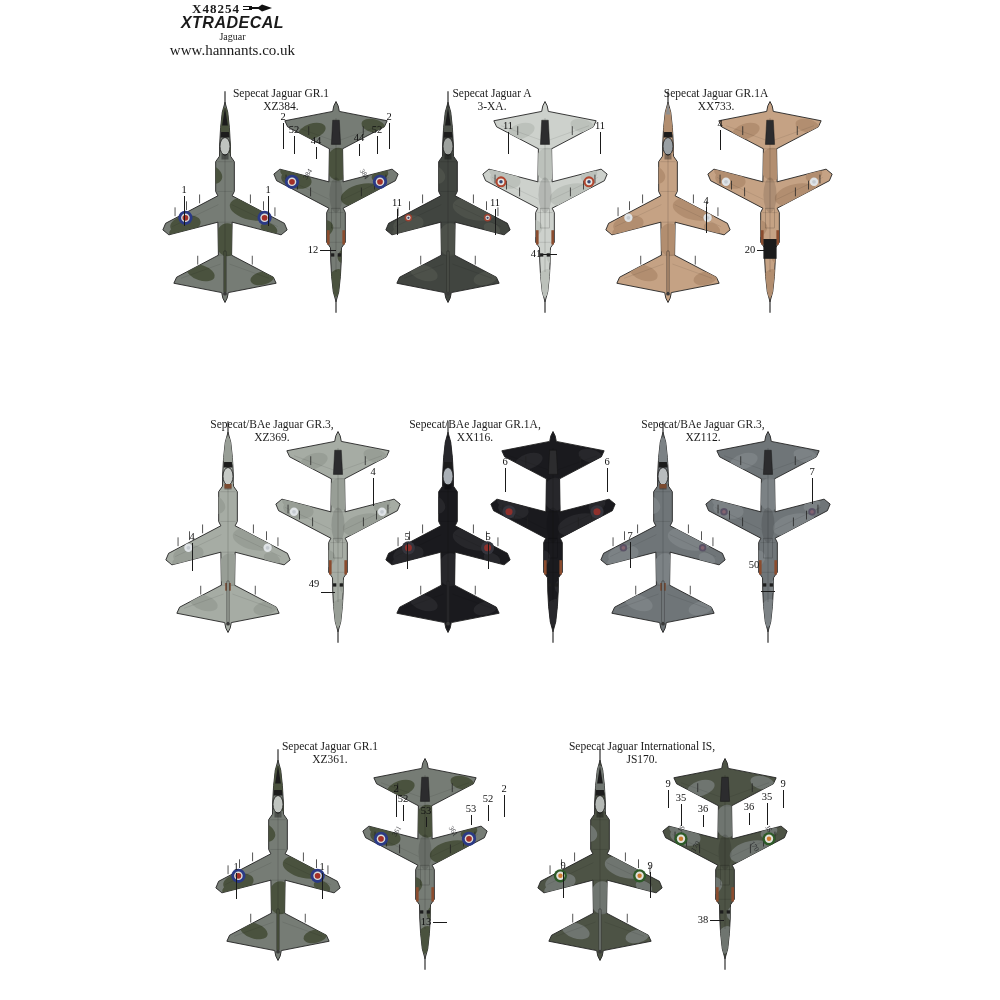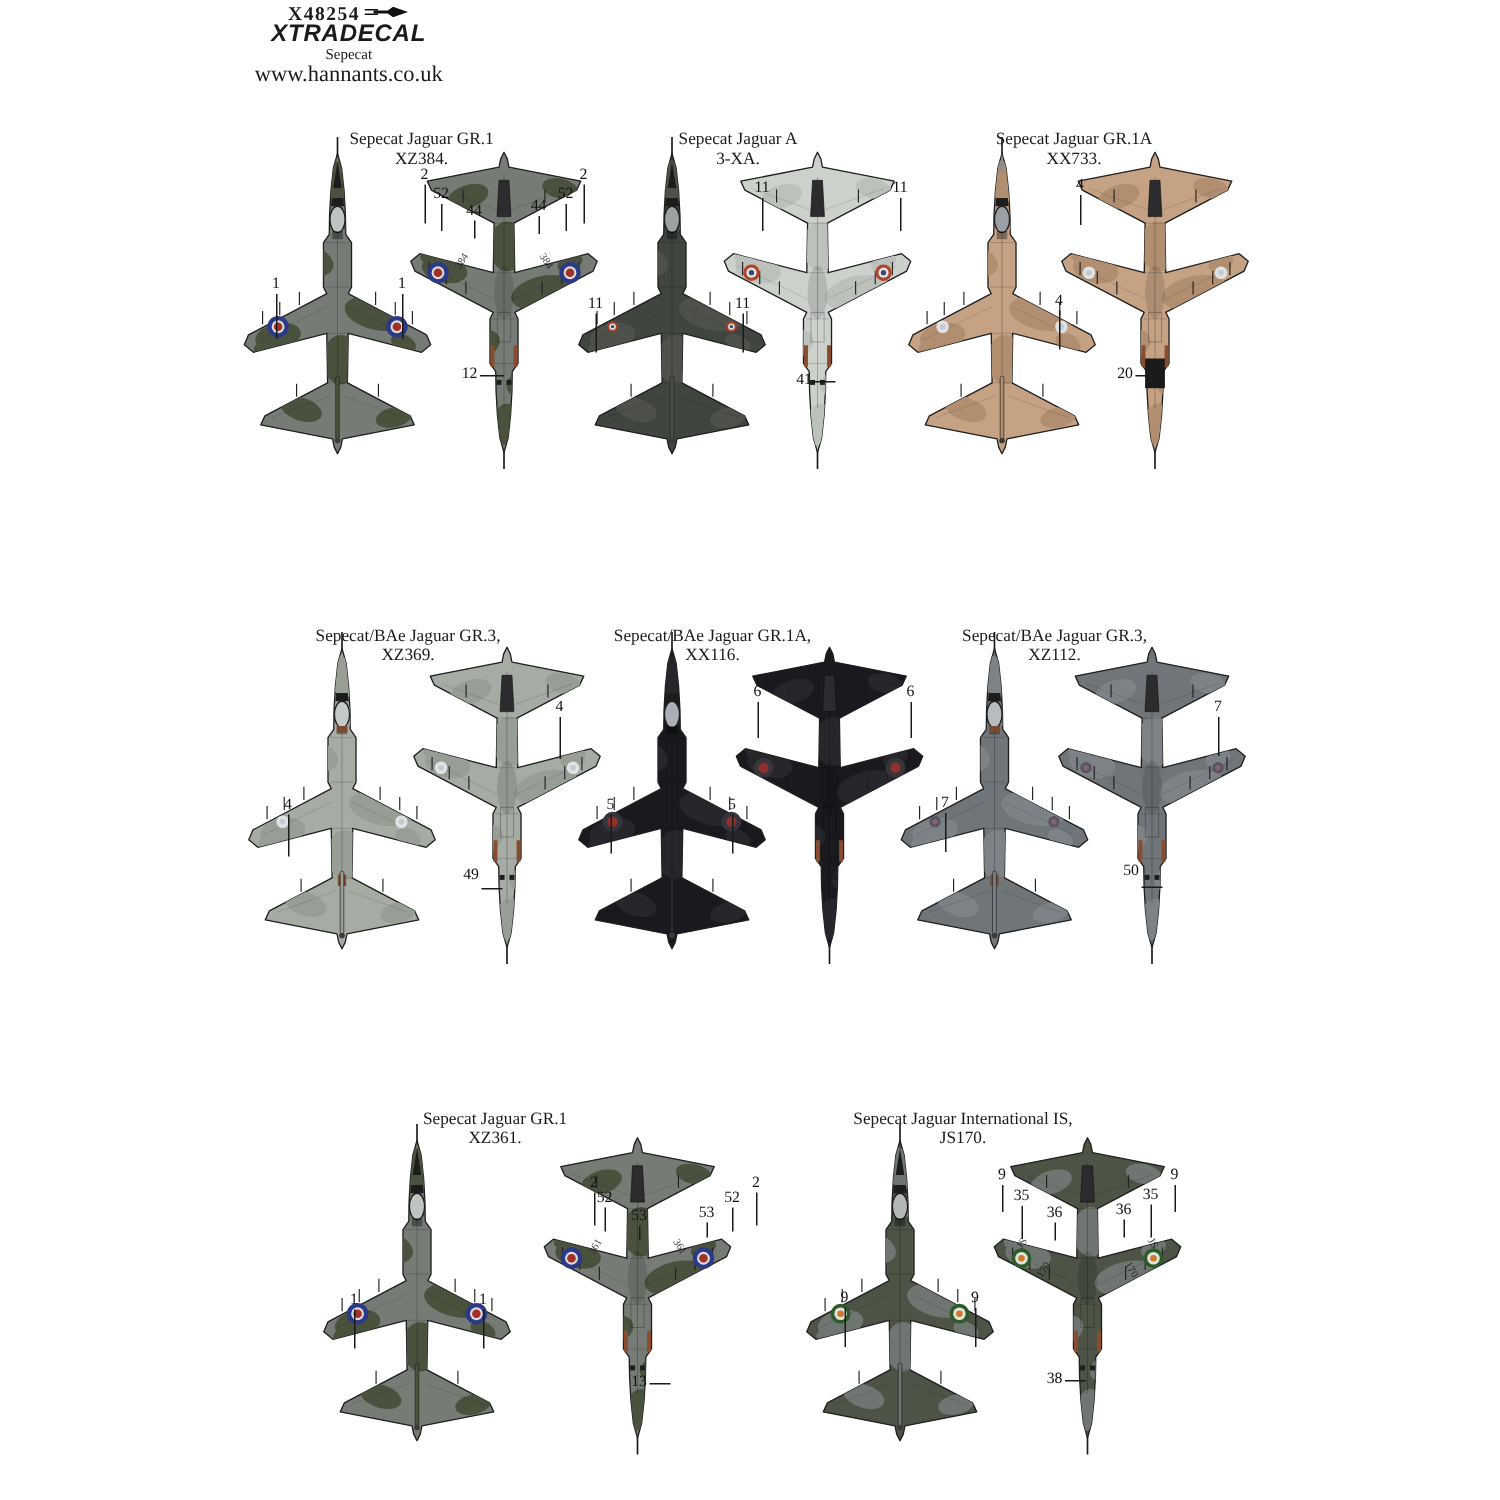--- a/index.html
+++ b/index.html
@@ -26,21 +26,21 @@
   <header class="logo">
     <div class="l1">
       <span>X48254</span>
       <svg width="30" height="11" viewBox="0 0 30 11">
         <rect x="0" y="3" width="9" height="1" fill="#111"></rect>
         <rect x="0" y="6" width="9" height="1" fill="#111"></rect>
         <path d="M29,5 L19,1.5 L15.5,4 L6,4 L6,6 L15.5,6 L19,8.5 Z" fill="#111"></path>
       </svg>
     </div>
     <div class="brand">XTRADECAL</div>
-    <div class="weblabel">Sepecat</div>
+    <div class="weblabel">Jaguar</div>
     <div class="weburl">www.hannants.co.uk</div>
   </header>
   <div id="groups">
       <div class="gtitle" style="left:281px;top:55px">
         <div>Sepecat Jaguar GR.1</div>
         <div>XZ384.</div>
       </div>
       <svg class="ac" style="left:159px;top:88px" width="132" height="231" viewBox="0 -10 120 210">
         <defs>
           <clipPath id="clip-g1-top">
@@ -772,21 +772,21 @@
         </g>
         <circle cx="20" cy="78" r="3.4" fill="#5a5266"></circle>
         <circle cx="20" cy="78" r="1.7" fill="#84636f"></circle>
         <circle cx="100" cy="78" r="3.4" fill="#5a5266"></circle>
         <circle cx="100" cy="78" r="1.7" fill="#84636f"></circle>
       </svg>
       <div class="callout" style="left:630px;top:536px">7</div>
       <div class="leader" style="left:629.5px;top:542px;width:1px;height:26px"></div>
       <div class="callout" style="left:812px;top:472px">7</div>
       <div class="leader" style="left:811.5px;top:478px;width:1px;height:26px"></div>
-      <div class="callout" style="left:754px;top:581px">50</div>
+      <div class="callout" style="left:754px;top:565px">50</div>
       <div class="leader" style="left:761px;top:590.5px;width:14px;height:1px"></div>
       <div class="gtitle" style="left:330px;top:708px">
         <div>Sepecat Jaguar GR.1</div>
         <div>XZ361.</div>
       </div>
       <svg class="ac" style="left:212px;top:746px" width="132" height="231" viewBox="0 -10 120 210">
         <defs>
           <clipPath id="clip-g7-top">
             <polygon points="60,3 62.5,12 64,26 64.8,40 65,52 68.5,57 68.5,84 66.5,88 114,113 116.5,119 111,123.5 66.5,112 66,142 104,162 106.5,167.5 63,176 62,181 60,185 58,181 57,176 13.5,167.5 16,162 54,142 53.5,112 9,123.5 3.5,119 6,113 53.5,88 51.5,84 51.5,57 55,52 55.2,40 56,26 57.5,12"></polygon>
           </clipPath>

